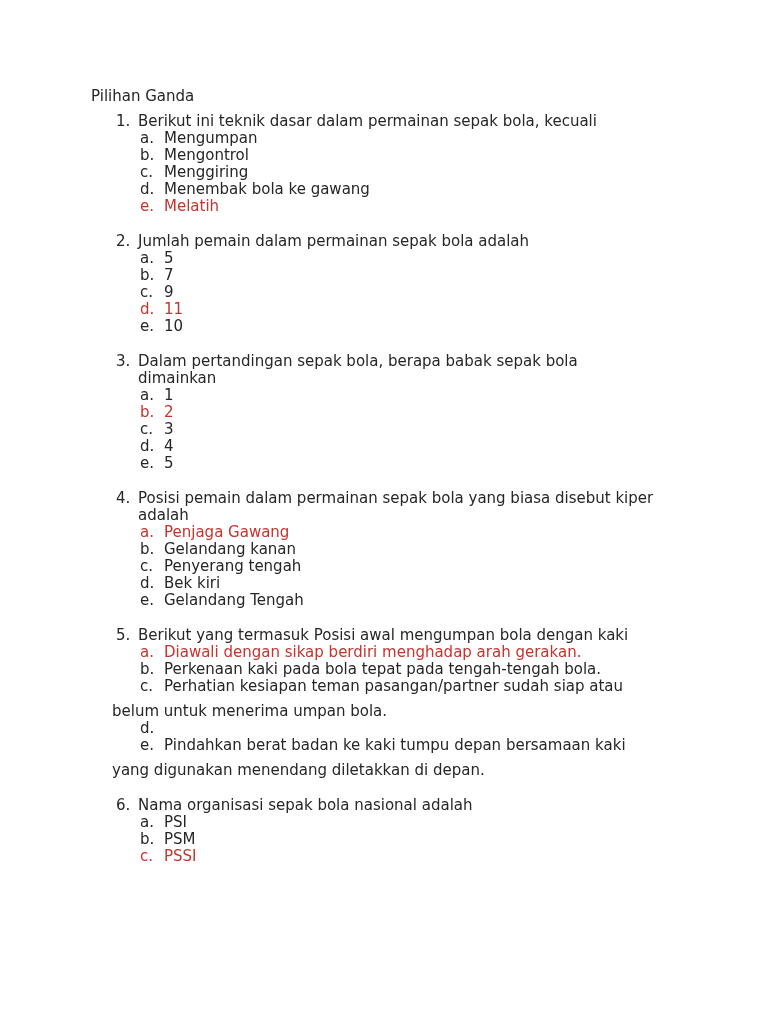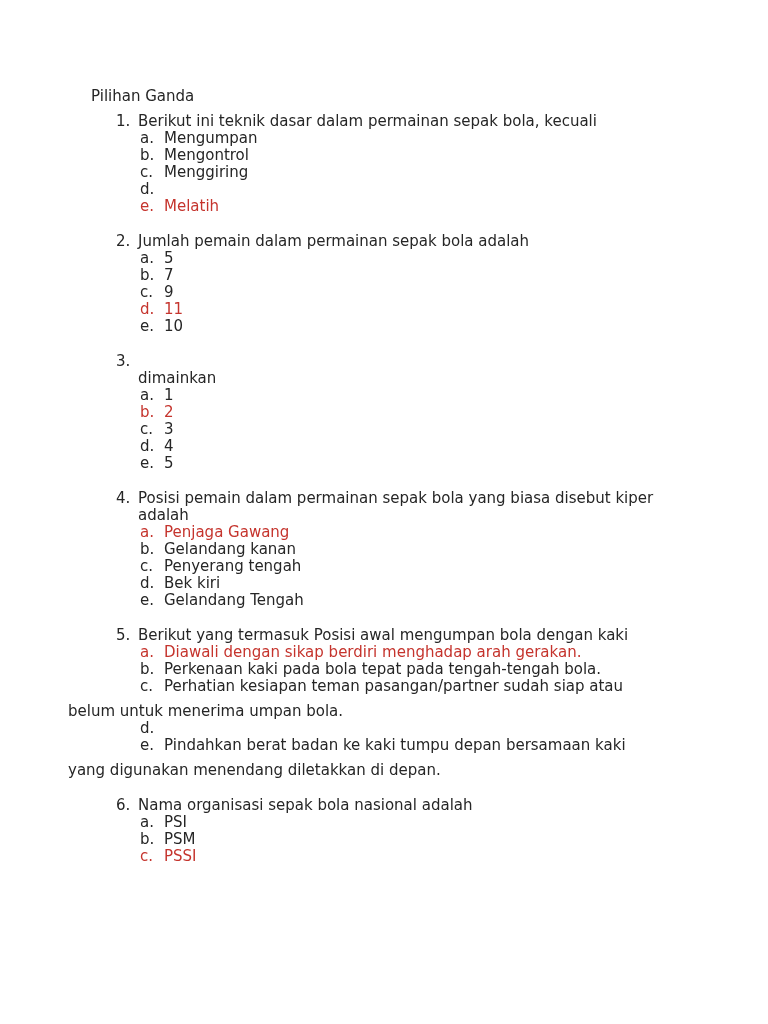--- a/index.html
+++ b/index.html
@@ -38,21 +38,21 @@
     white-space: nowrap;
   }
   .opt-line {
     display: flex;
     padding-left: 140px;
     line-height: 17px;
     white-space: nowrap;
   }
   .opt-letter { width: 24px; flex: none; }
   .opt-wrap {
-    padding-left: 68px;
+    padding-left: 112px;
     margin-top: 8px;
     line-height: 17px;
     white-space: nowrap;
   }
   .correct { color: var(--answer-color); }
 </style>
 </head>
 <body>
 
 <div class="page">
@@ -71,20 +71,21 @@
           <div class="opt-line">
             <span class="opt-letter">b.</span>
             <span class="opt-text">Mengontrol</span>
           </div>
           <div class="opt-line">
             <span class="opt-letter">c.</span>
             <span class="opt-text">Menggiring</span>
           </div>
           <div class="opt-line">
             <span class="opt-letter">d.</span>
+            <span class="opt-text">Menembak bola ke gawang</span>
           </div>
           <div class="opt-line correct">
             <span class="opt-letter">e.</span>
             <span class="opt-text">Melatih</span>
           </div>
         </div>
         <div class="question">
           <div class="q-line">
             <span class="q-num">2.</span>
             <span class="q-text">Jumlah pemain dalam permainan sepak bola adalah</span>
@@ -106,20 +107,21 @@
             <span class="opt-text">11</span>
           </div>
           <div class="opt-line">
             <span class="opt-letter">e.</span>
             <span class="opt-text">10</span>
           </div>
         </div>
         <div class="question">
           <div class="q-line">
             <span class="q-num">3.</span>
+            <span class="q-text">Dalam pertandingan sepak bola, berapa babak sepak bola</span>
           </div>
           <div class="q-wrap">dimainkan</div>
           <div class="opt-line">
             <span class="opt-letter">a.</span>
             <span class="opt-text">1</span>
           </div>
           <div class="opt-line correct">
             <span class="opt-letter">b.</span>
             <span class="opt-text">2</span>
           </div>

